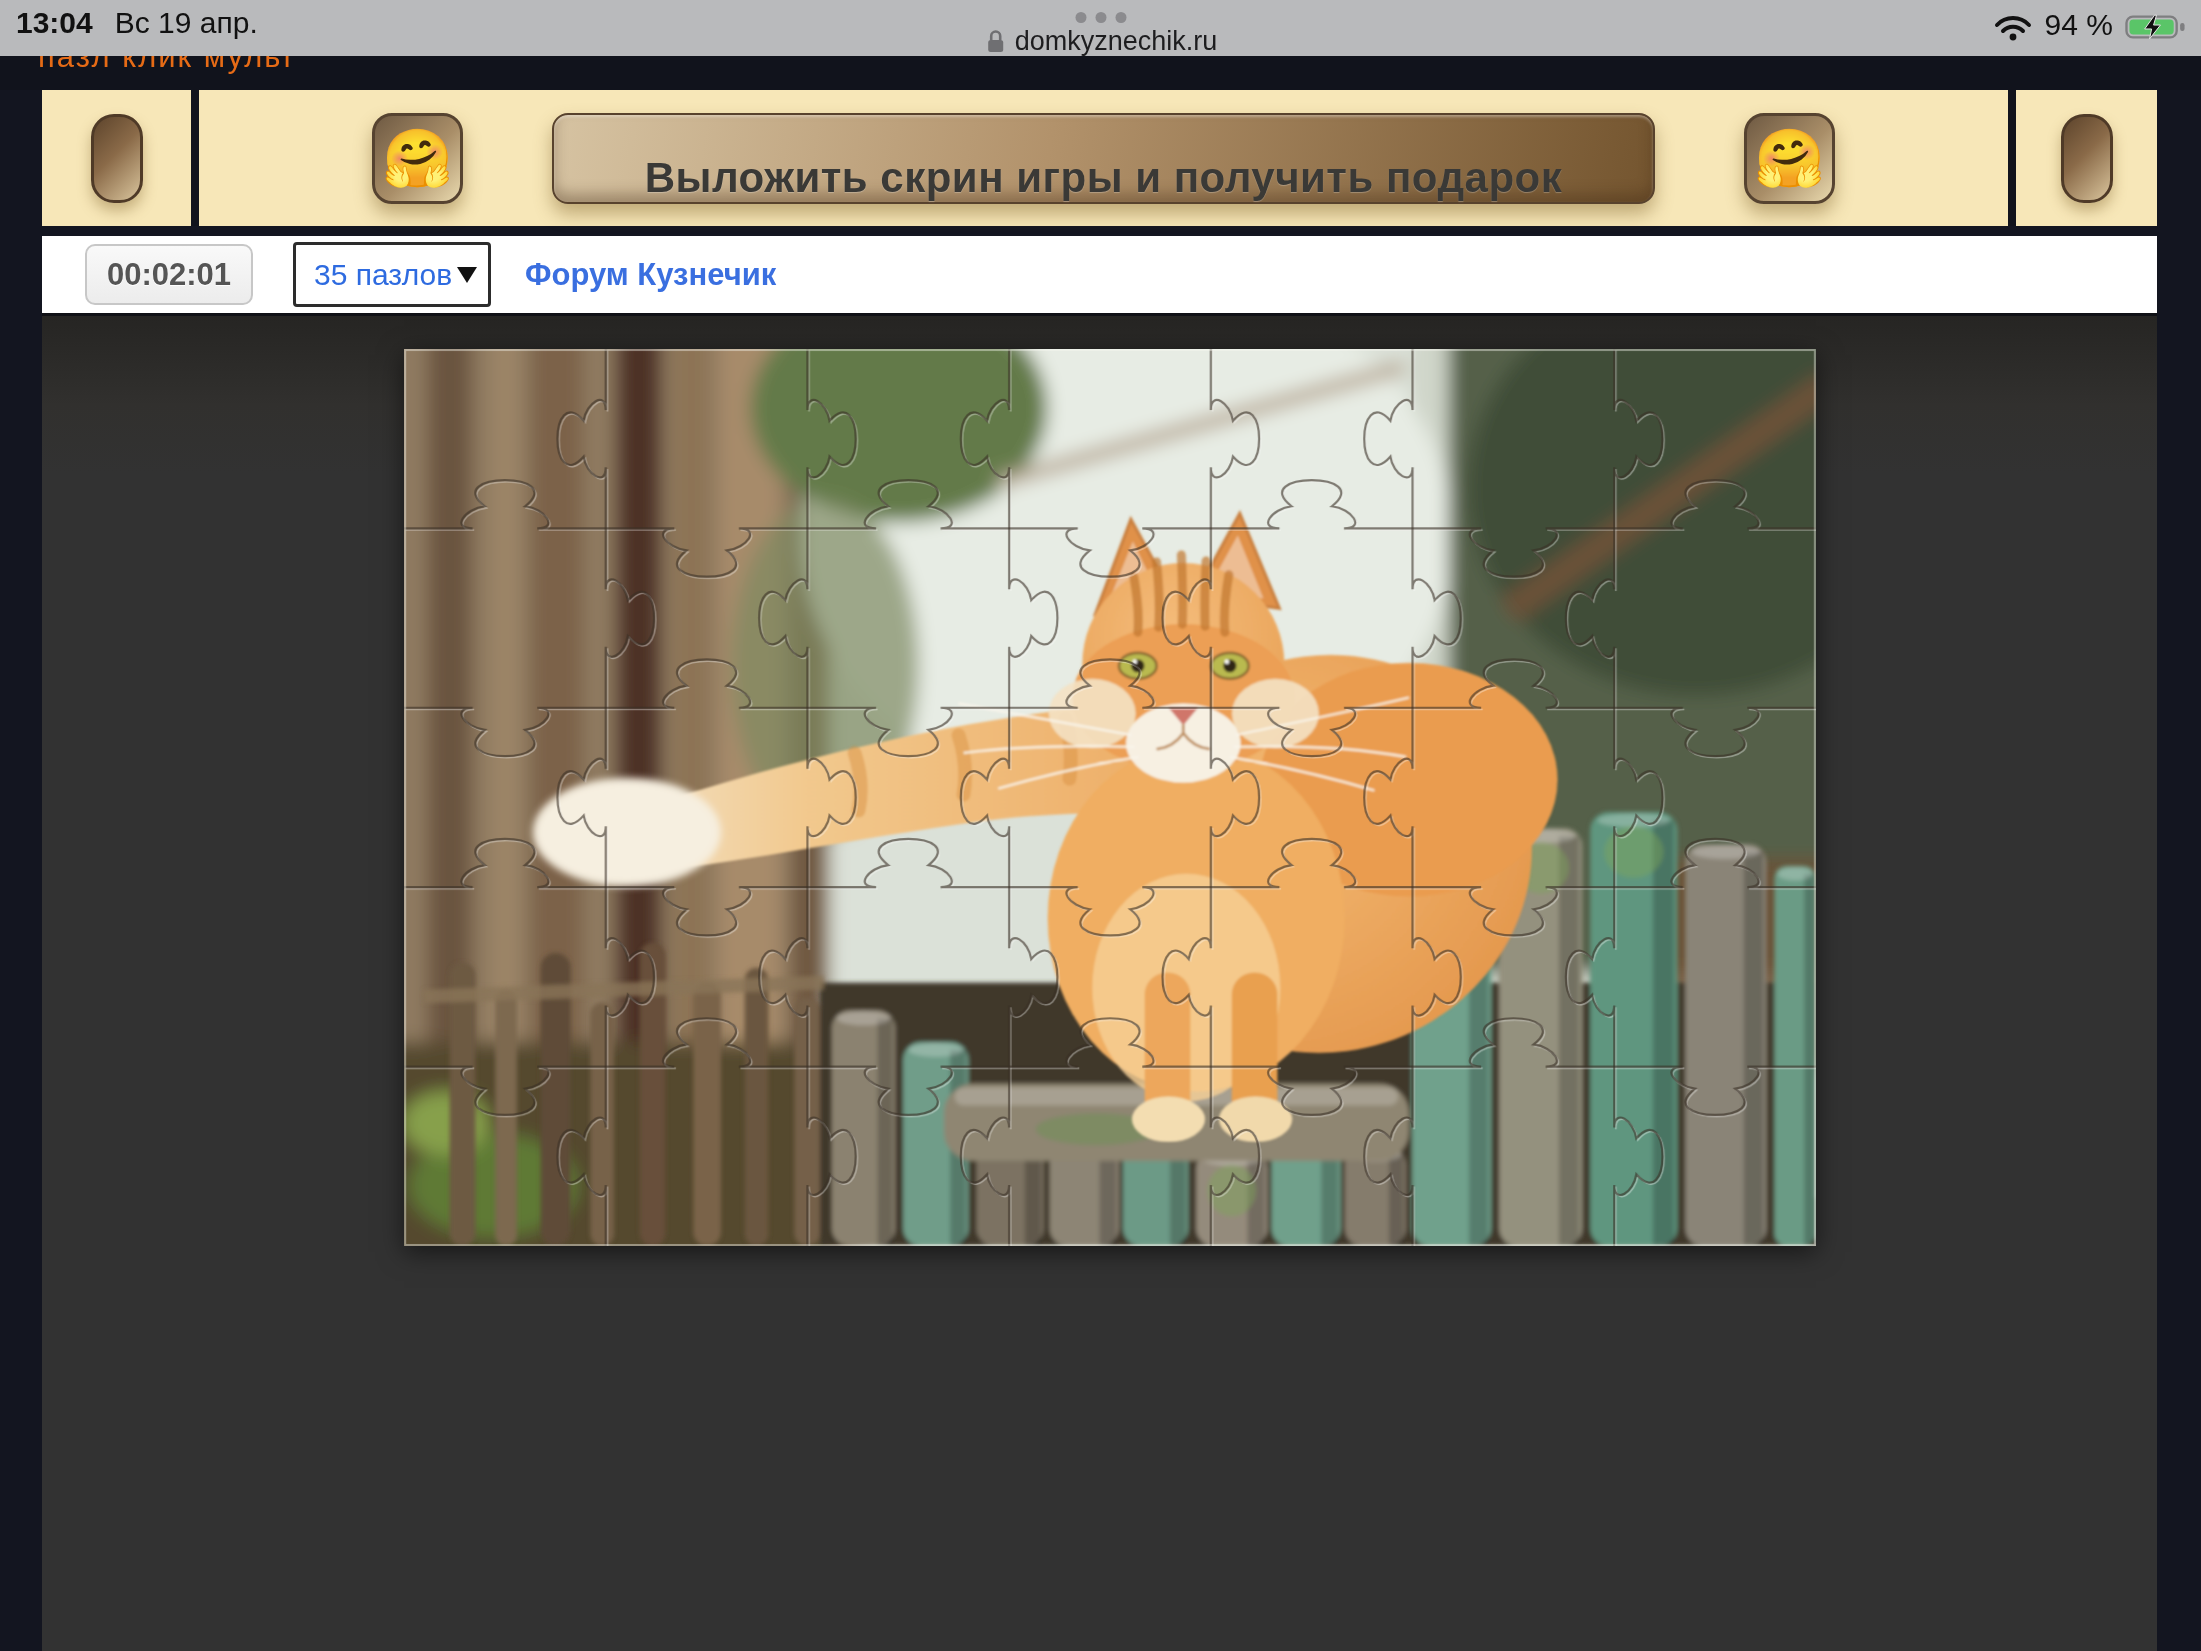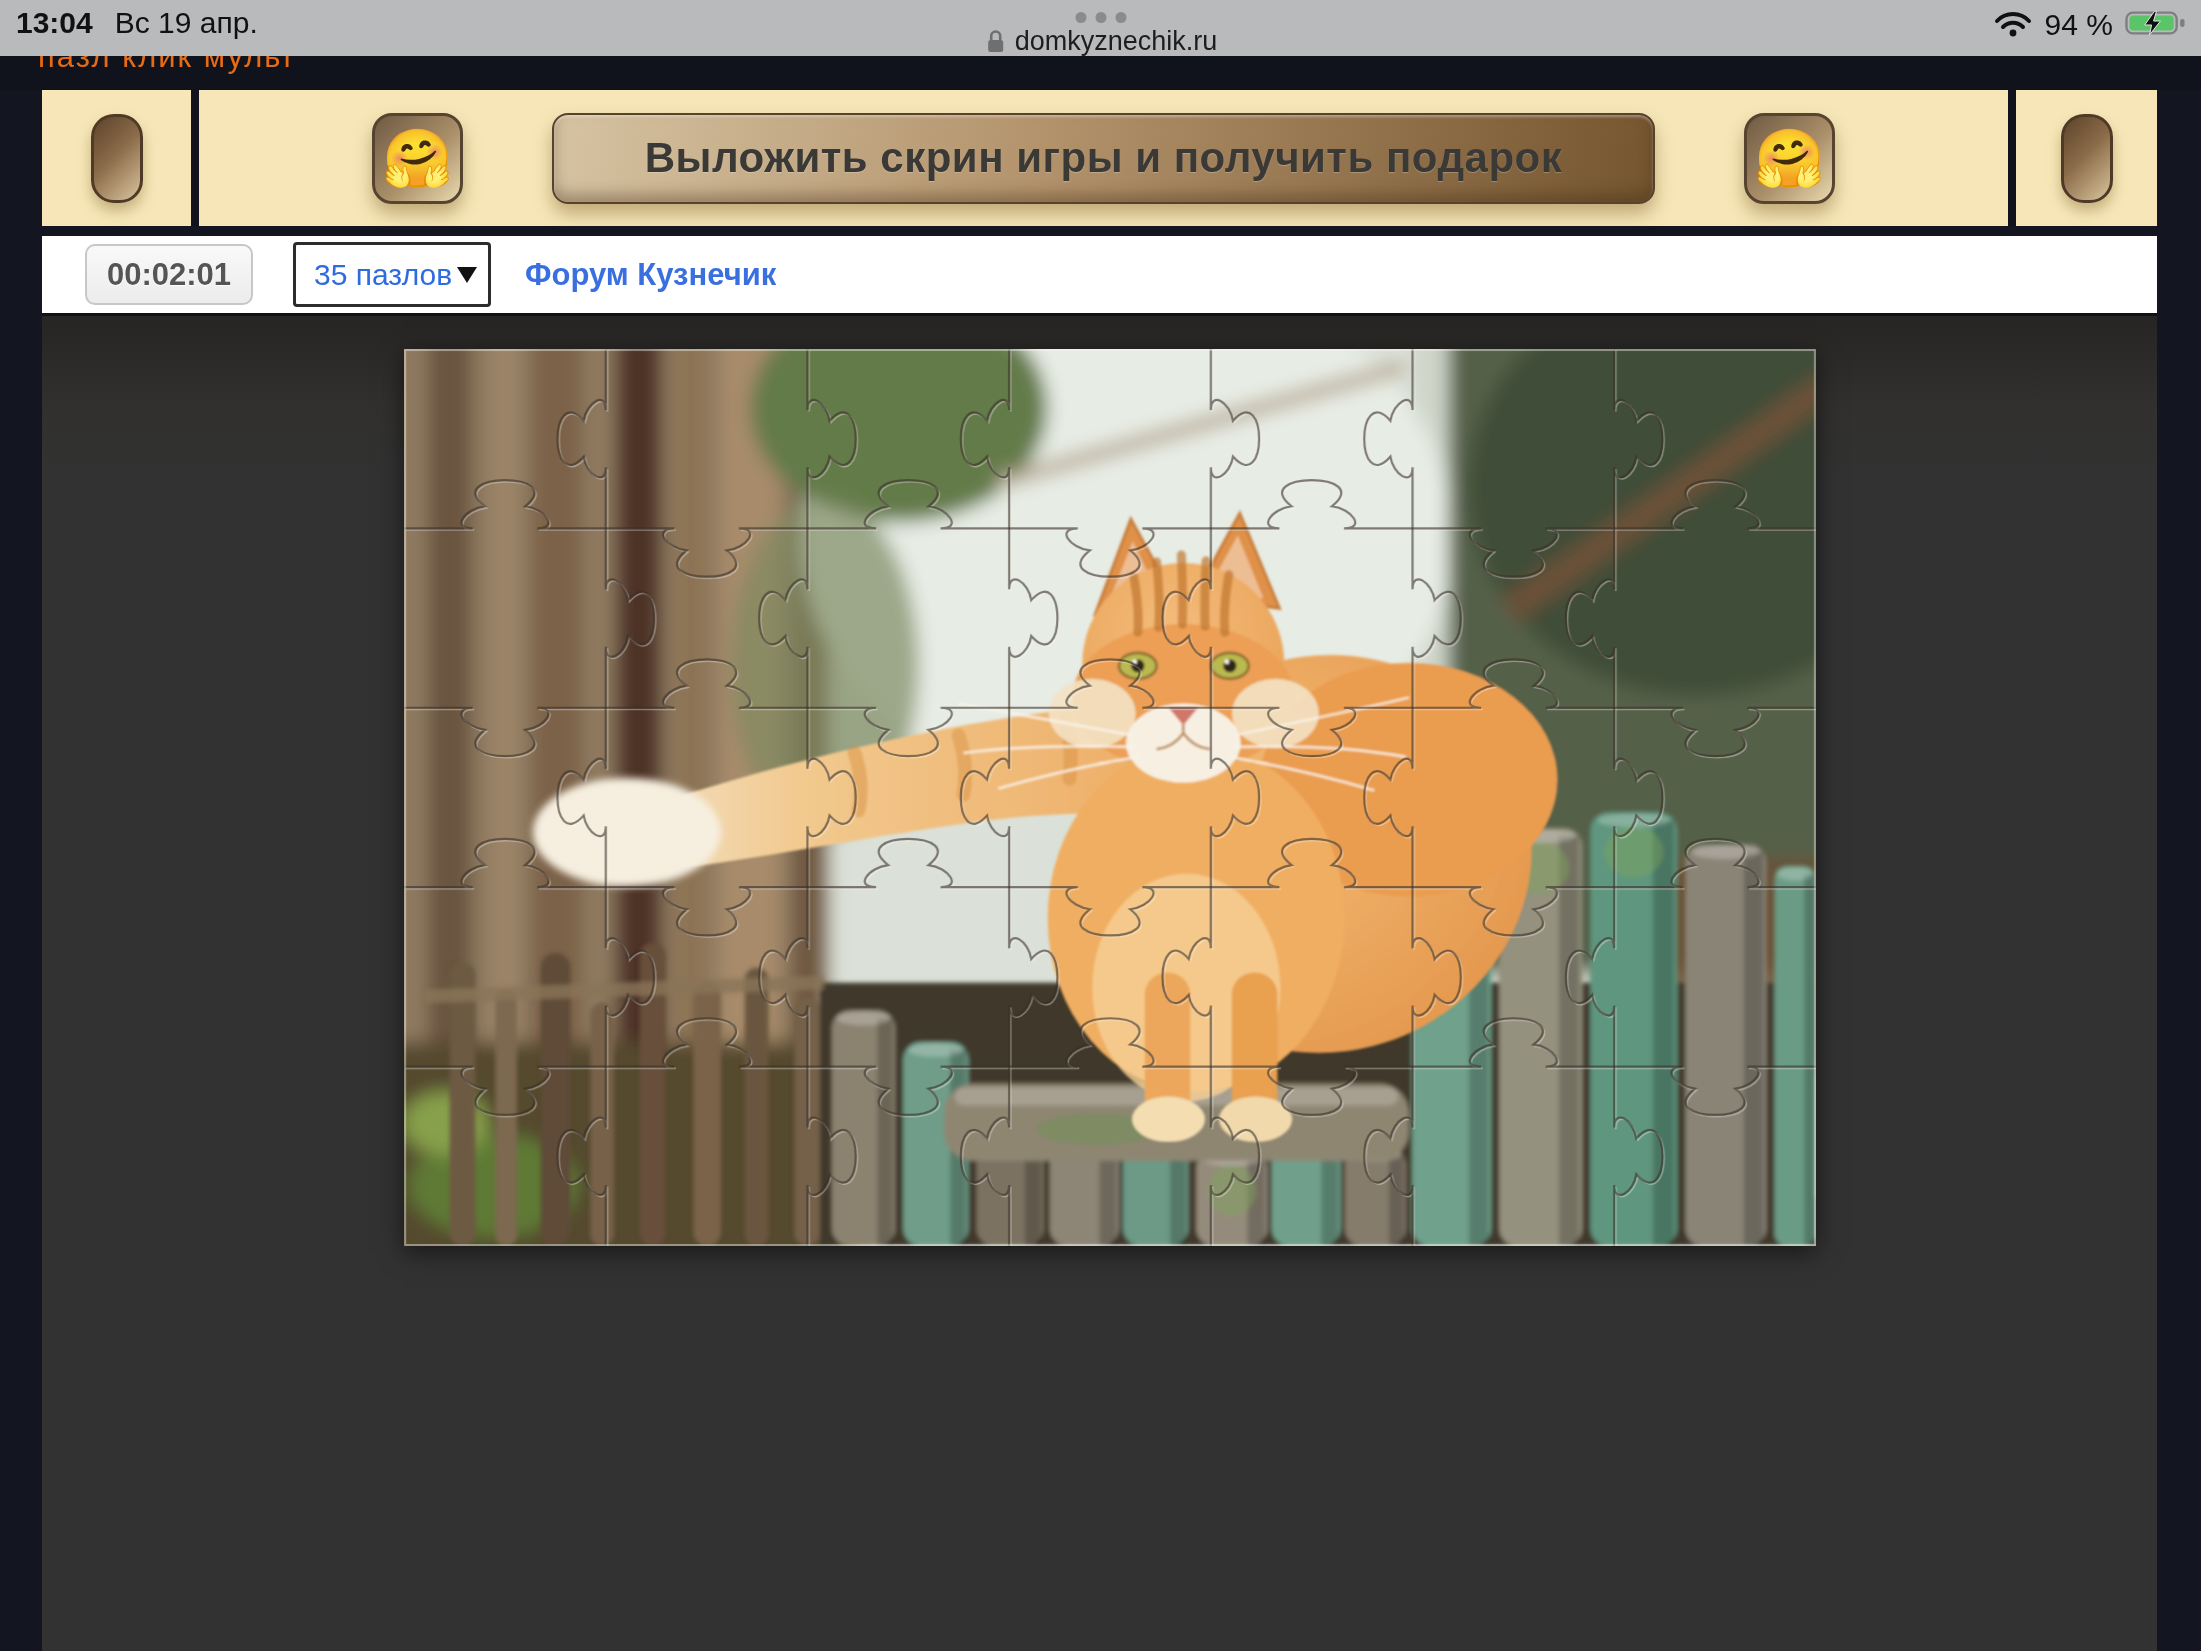--- a/index.html
+++ b/index.html
@@ -13,21 +13,21 @@
   .status-bar{
     position:relative;width:2202px;height:56px;background:#b9babc;color:#111;
     z-index:30;
   }
   .sb-left{position:absolute;left:16px;top:6px;display:flex;gap:22px;font-size:30px;}
   .sb-left .t{font-weight:600;}
   .sb-dots{position:absolute;left:50%;top:12px;transform:translateX(-50%);display:flex;gap:9px;}
   .sb-dots i{width:11px;height:11px;border-radius:50%;background:#8b8b8e;display:block;}
   .sb-url{position:absolute;left:50%;top:26px;transform:translateX(-50%);
     display:flex;align-items:center;gap:8px;font-size:27px;color:#1d1d1f;}
-  .sb-right{position:absolute;right:14px;top:8px;display:flex;align-items:flex-start;gap:12px;font-size:30px;}
+  .sb-right{position:absolute;right:14px;top:8px;display:flex;align-items:flex-end;gap:12px;font-size:30px;}
   
   .navy-strip{position:relative;width:2202px;height:34px;background:#11131c;overflow:hidden;}
   .navy-strip .clipped{position:absolute;top:-17px;left:38px;color:#f97316;font-size:31px;
     white-space:nowrap;letter-spacing:2px;opacity:.92;}
   
   .content{width:2115px;margin-left:42px;}
   
   .banner{display:flex;height:136px;}
   .cell{background:#f7e7b8;}
   .cell.side{width:149px;display:flex;align-items:center;justify-content:center;}
@@ -36,21 +36,21 @@
   .cell.main{flex:1;display:flex;align-items:center;justify-content:center;gap:89px;}
   .pill{width:46px;height:83px;border-radius:23px;border:3px solid #4f3a27;
     background:linear-gradient(135deg,#5d442c 0%,#8a6a48 45%,#d9c49c 100%);
     box-shadow:0 8px 14px rgba(125,95,40,.4);}
   .emoji-box{width:91px;height:91px;border-radius:20px;border:3px solid #564330;
     background:linear-gradient(135deg,#6f5a43 0%,#a98e68 55%,#e9d9ae 100%);
     display:flex;align-items:center;justify-content:center;font-size:57px;line-height:1;
     box-shadow:0 10px 18px rgba(125,95,40,.45);box-sizing:border-box;}
   .title-box{width:1103px;height:91px;border-radius:16px;border:2px solid #58422d;
     background:linear-gradient(100deg,#d6c3a2 0%,#b2926b 45%,#74552f 100%);
-    display:flex;align-items:center;justify-content:center;box-sizing:border-box;
+    display:flex;align-items:flex-end;justify-content:center;box-sizing:border-box;
     box-shadow:0 10px 18px rgba(125,95,40,.45),inset 0 2px 3px rgba(255,255,255,.35),inset 0 -8px 14px rgba(60,38,18,.35);}
   .title-box span{font-size:42px;font-weight:700;color:#3a3936;letter-spacing:0.5px;
     text-shadow:0 1px 1px rgba(255,255,255,.25);white-space:nowrap;}
   
   .toolbar{margin-top:10px;height:77px;background:#ffffff;display:flex;align-items:center;
     padding-left:43px;box-sizing:border-box;}
   .btnish{height:61px;display:flex;align-items:center;justify-content:center;
     background:linear-gradient(180deg,#f9f9f9,#ececec);border:2px solid #c7c7c7;border-radius:10px;
     font-size:31px;font-weight:700;color:#555;text-shadow:0 1px 0 #fff;box-sizing:border-box;}
   .timer{width:168px;}

